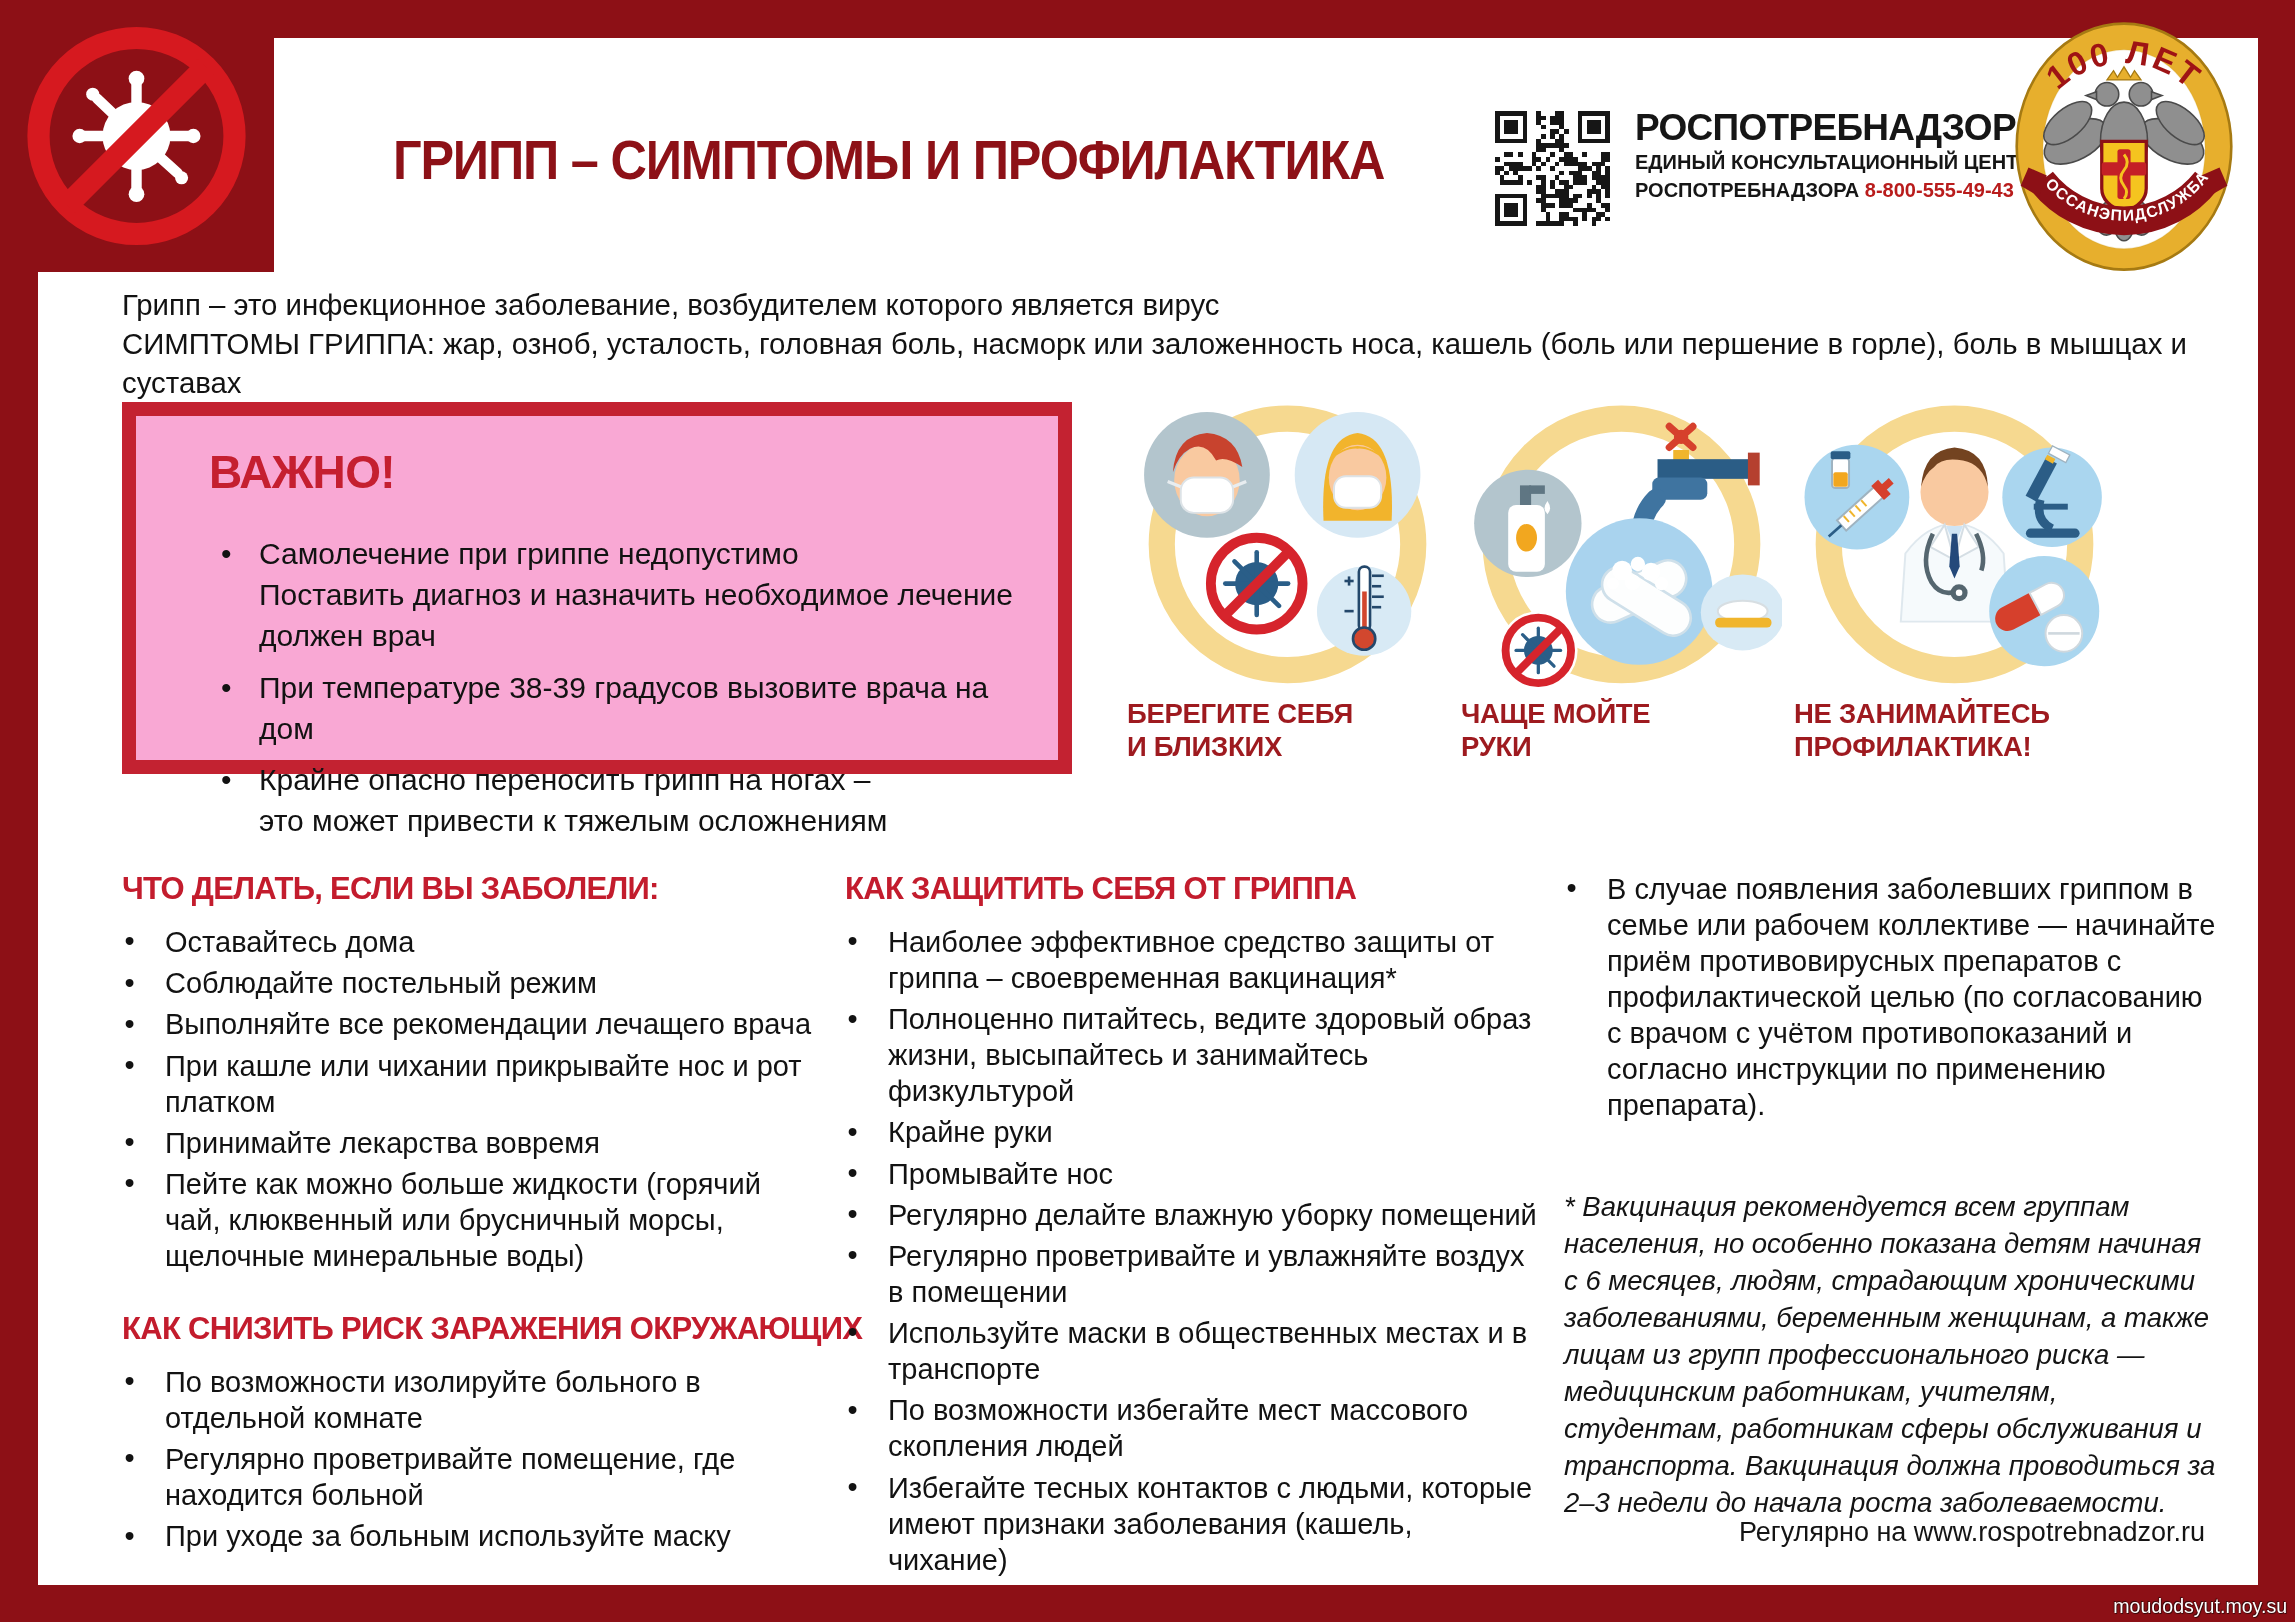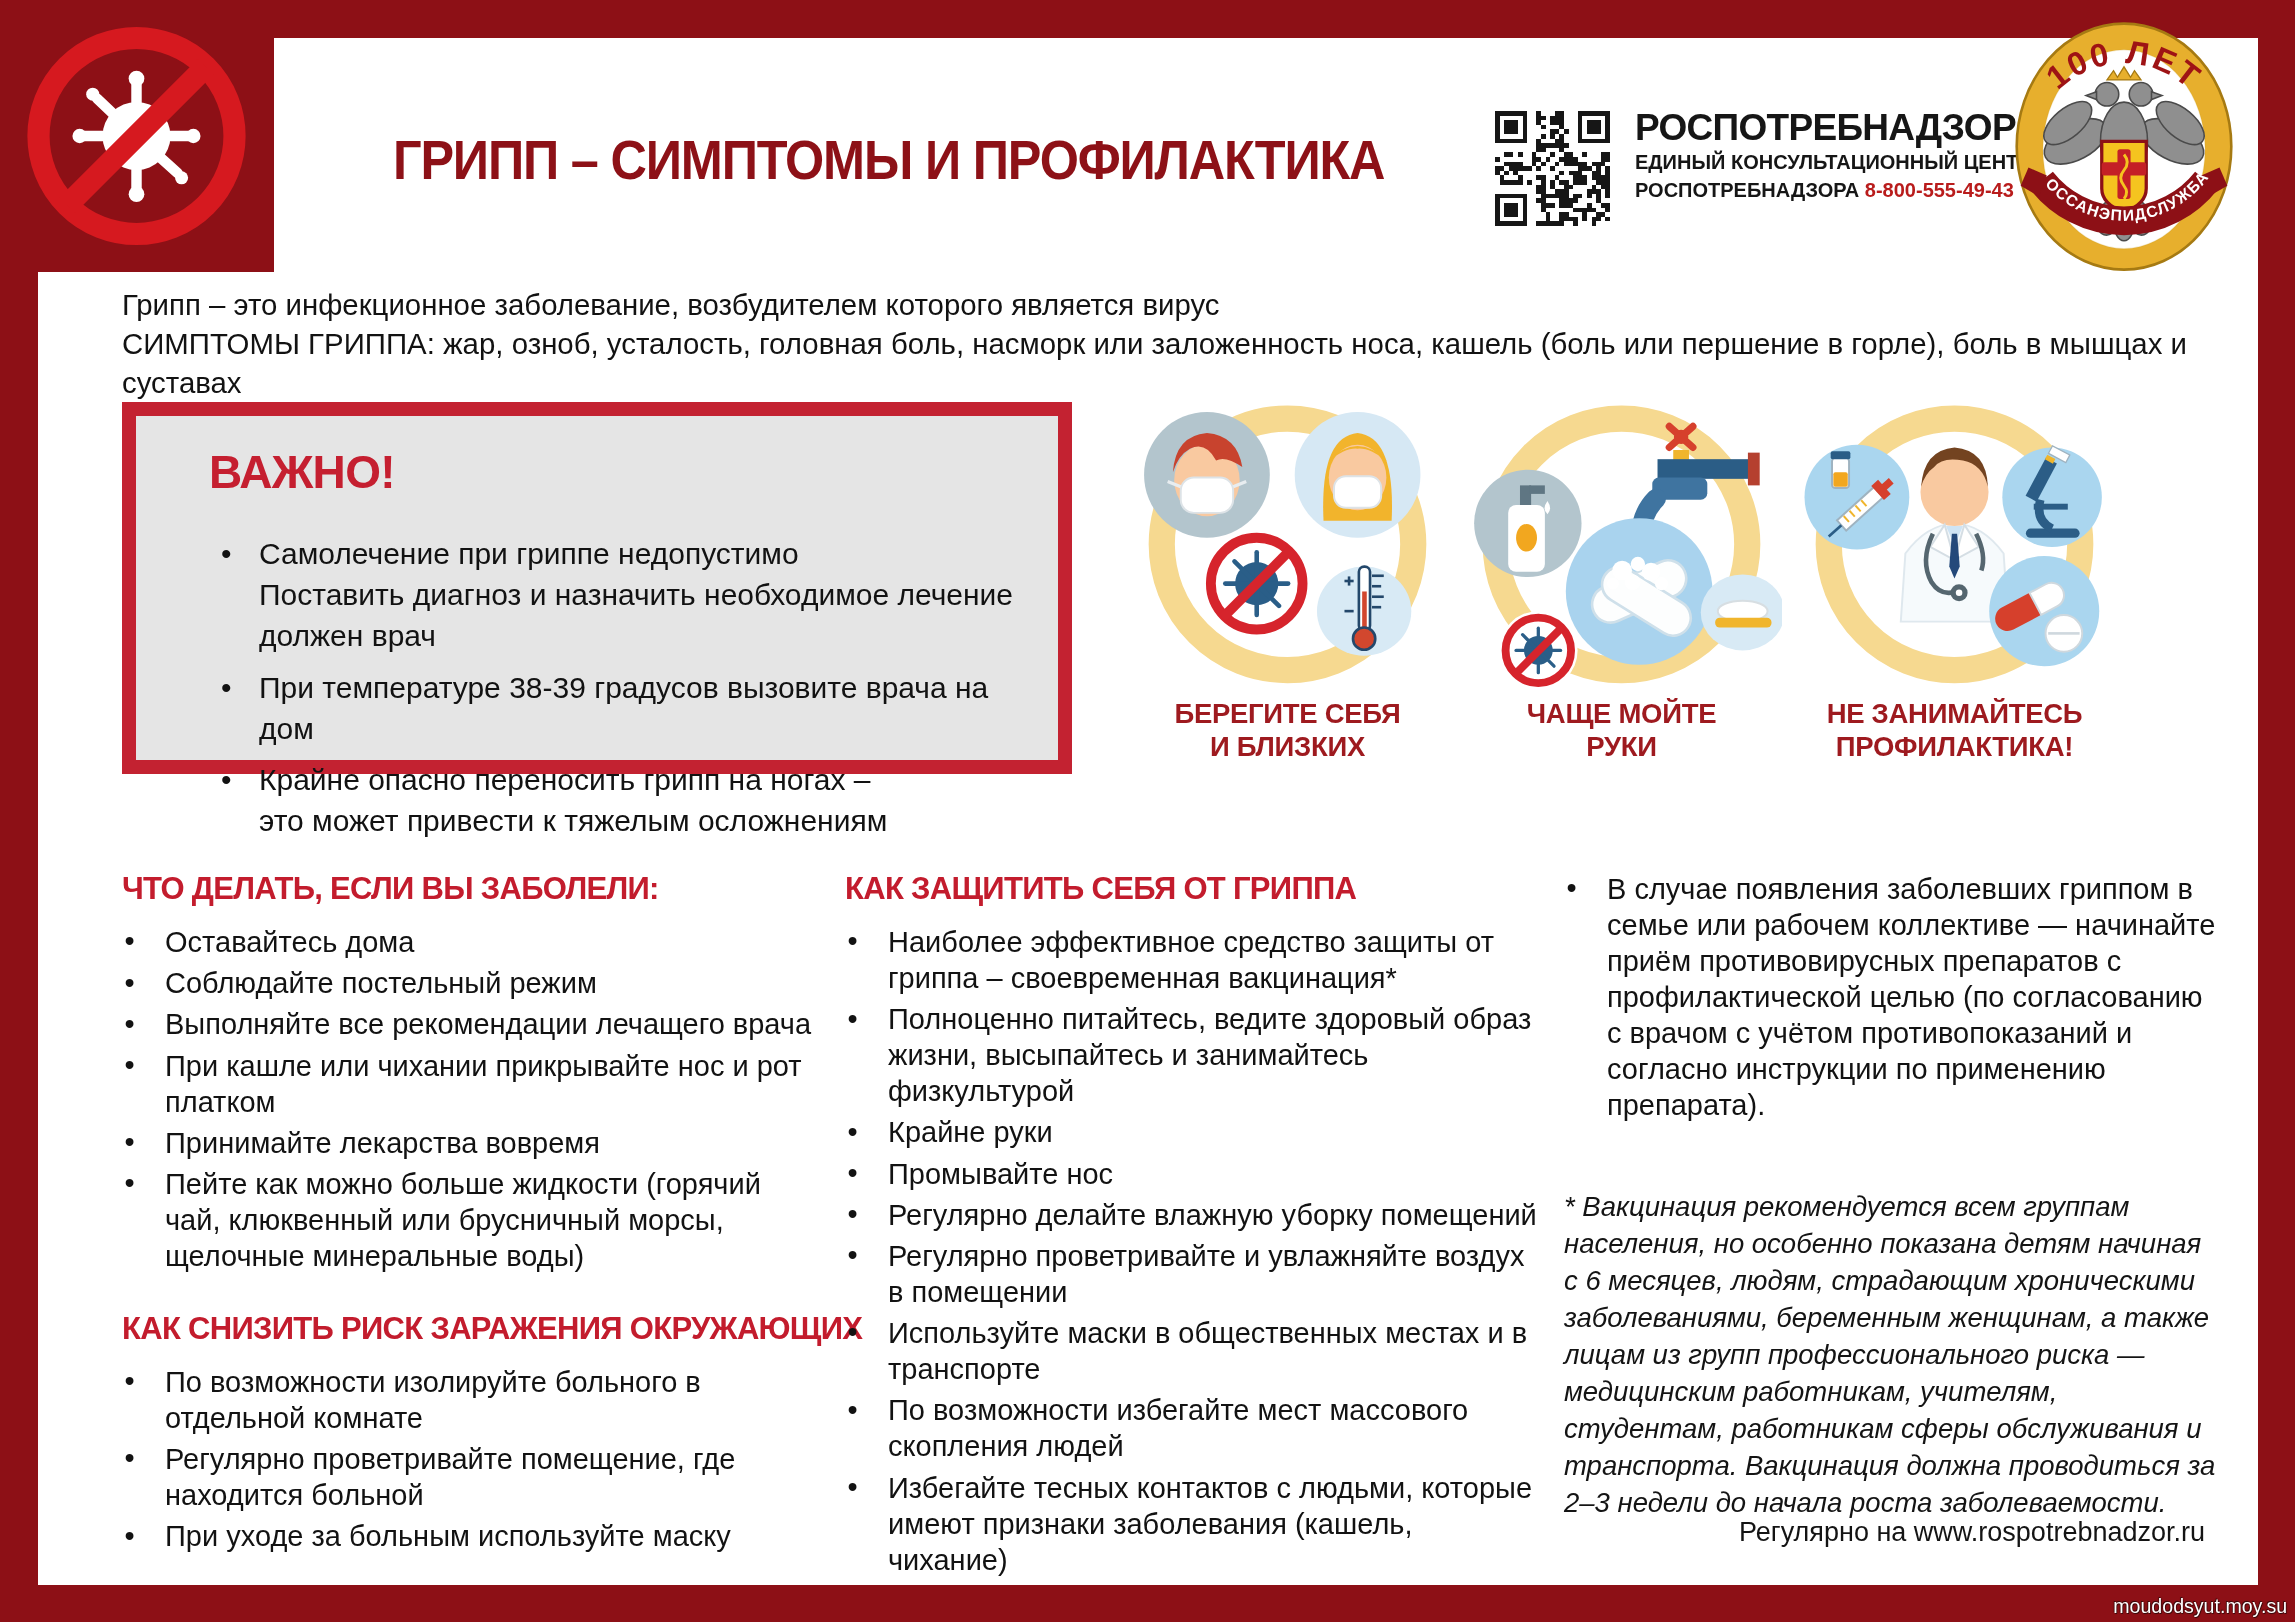--- a/index.html
+++ b/index.html
@@ -28,32 +28,32 @@
   .contact .line:first-of-type{margin-top:18.3px}
   .contact .phone{color:#b91c1c}
 
   .emblem{position:absolute;left:2010px;top:21px;width:228px;height:263px}
 
   .intro{position:absolute;left:122px;top:285px;width:2094px;font-size:29.4px;line-height:39px}
   .intro b{font-weight:normal}
 
   .important-box{
     position:absolute;left:122px;top:402px;width:950px;height:372px;
-    border:14.4px solid #c32231;background:#e5e5e5;box-sizing:border-box;
+    border:14.4px solid #c32231;background:#f9a8d4;box-sizing:border-box;
     padding:29px 33px 0 73px;
   }
   .important-title{font-size:46px;font-weight:bold;color:#c51f30;letter-spacing:-0.7px;margin:0 0 34px 0}
   .imp-list{list-style:none;margin:12px;padding:0}
   .imp-list li{position:relative;padding-left:38px;margin-bottom:10.5px;font-size:30px;line-height:41px}
   .imp-list li::before{content:"•";position:absolute;left:0;top:0;font-size:30px;color:#121212}
   .preline{white-space:pre-line}
 
   .ill-group{position:absolute;top:395px;width:321px;height:366px}
   .ill-caption{
-    position:absolute;top:302px;left:0;width:100%;text-align:center;
+    position:absolute;top:302px;left:0;width:100%;
     font-size:27.5px;line-height:33px;font-weight:bold;color:#9e1a1f;letter-spacing:-0.3px;
   }
 
   .col{position:absolute;top:871px}
   .col-sick{left:122px;width:697px}
   .col-protect{left:845px;width:695px}
   .col-right{left:1564px;width:657px}
   .col-h{font-size:31px;font-weight:bold;color:#c31c2d;letter-spacing:-0.7px;margin:0 0 17px 0;white-space:nowrap}
   .poster-list{list-style:none;margin:0;padding:0}
   .poster-list li{position:relative;padding-left:43px;margin-bottom:5.2px;font-size:29px;line-height:36px}

